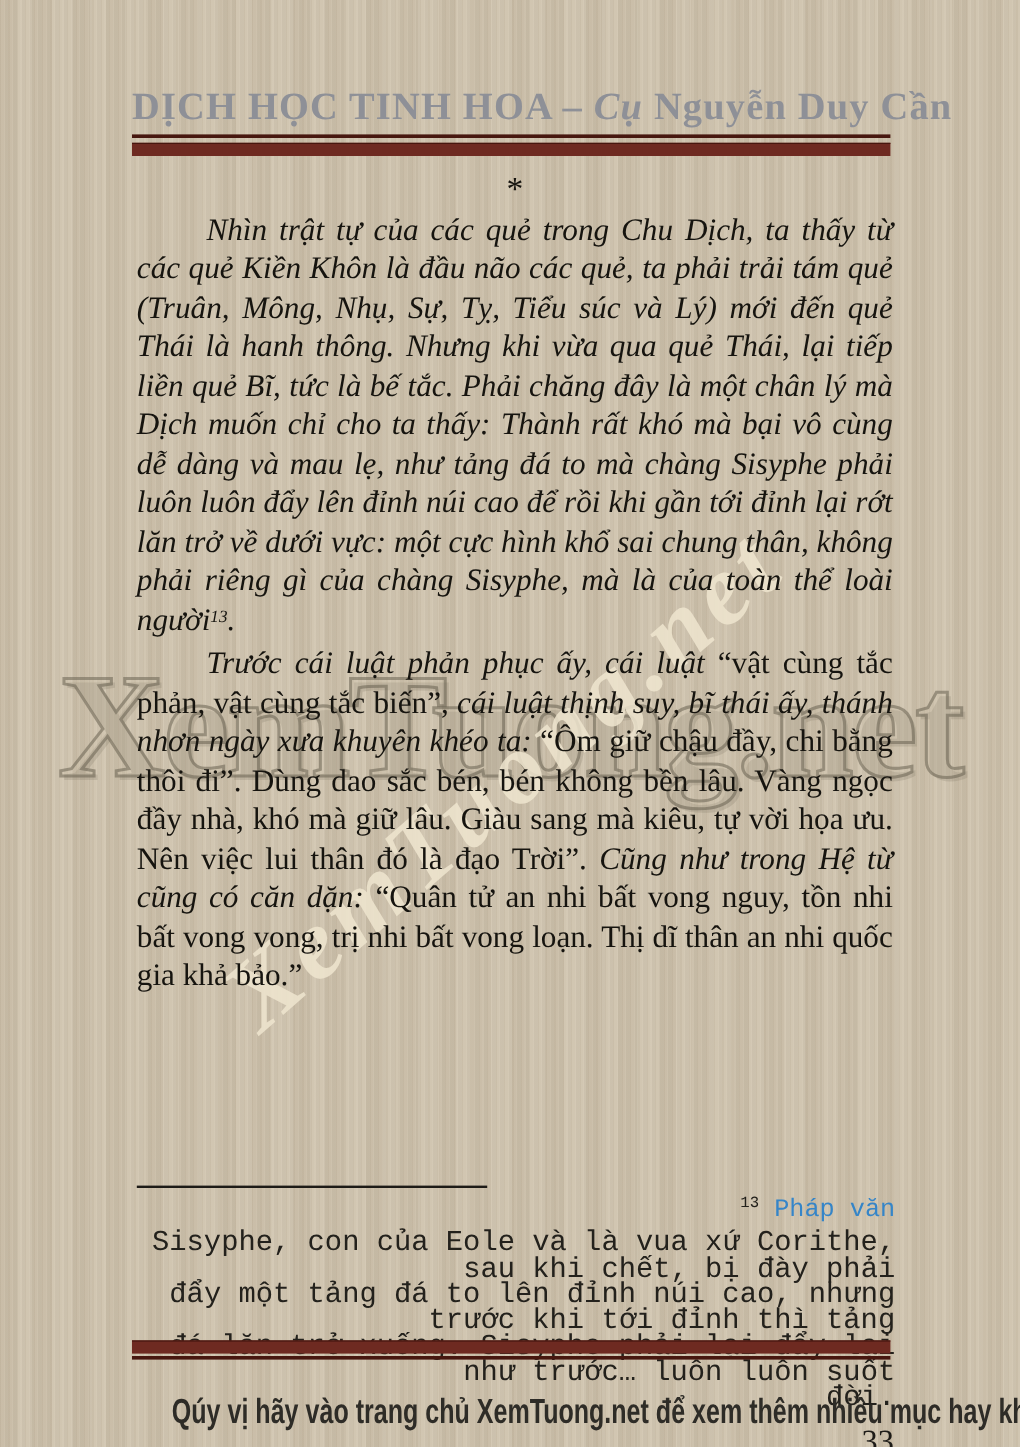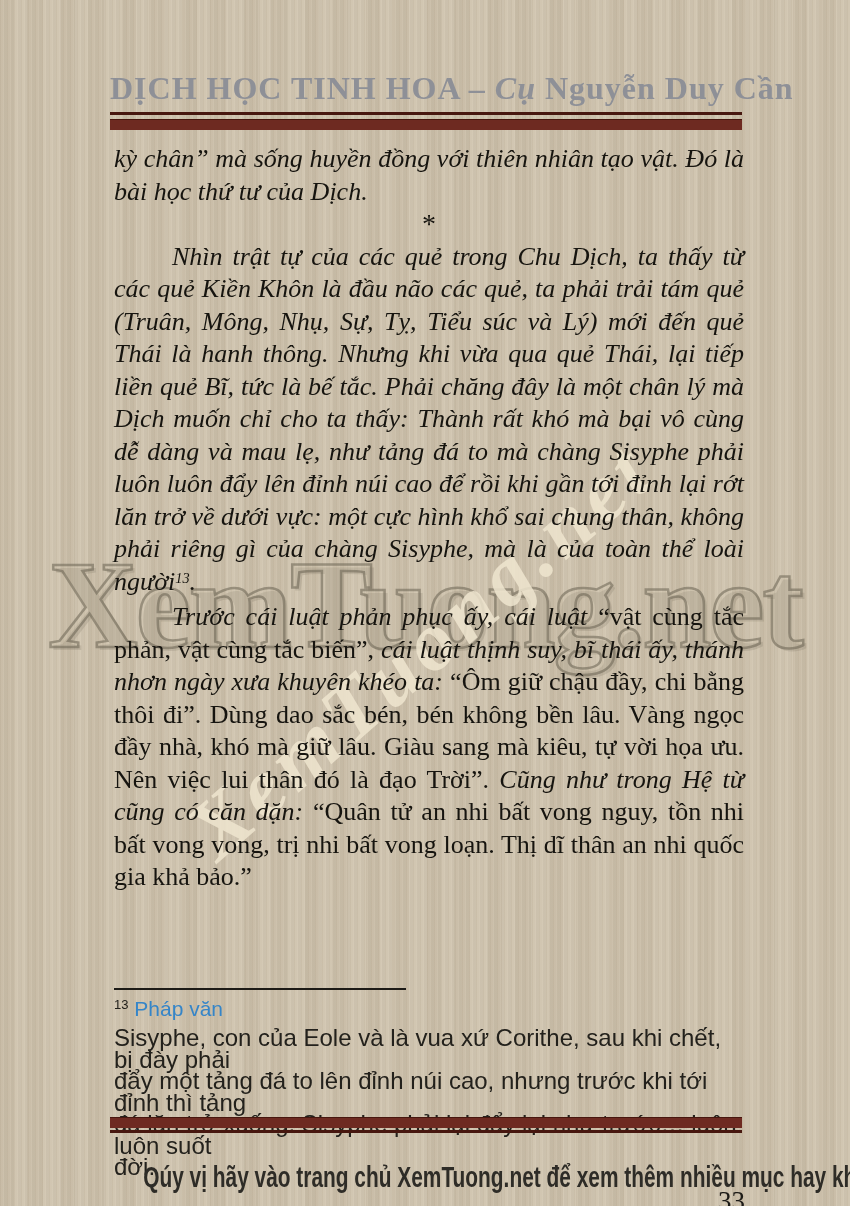--- a/index.html
+++ b/index.html
@@ -67,22 +67,23 @@
   .para{margin:0;font-style:italic;}
   .para.indent{text-indent:58px;}
   .star-line{margin:0;text-align:center;font-style:normal;font-size:28px;}
   .run-r{font-style:normal;}
   .run-i{font-style:italic;}
   .run-bi{font-style:italic;font-weight:normal;}
   .run-sup{font-style:italic;font-size:0.55em;position:relative;top:-0.45em;}
   
   .footnote{
     position:absolute;left:114px;top:988px;width:632px;
-    font-family:Liberation Sans, sans-serif;
+    font-family:Liberation Mono, monospace;
     color:#23211c;
+    text-align:right;
   }
   .fn-sep{width:292px;height:2px;background:#1d1b17;margin-bottom:7px;}
   .fn-title{font-size:21px;margin-bottom:6px;}
   .fn-marker{font-size:13px;position:relative;top:-7px;color:#23211c;}
   .fn-link{color:var(--link_blue,#3585c8);}
   .fn-line{font-size:24px;line-height:21.5px;}
   
   .page-number{
     position:absolute;top:1186px;right:105px;
     font-size:27px;color:#1d1b17;
@@ -105,21 +106,20 @@
   <div class="header-title"><span class="run-r">DỊCH HỌC TINH HOA – </span><span class="run-i">Cụ</span><span class="run-r"> Nguyễn Duy Cần</span></div>
   <div class="header-rule">
     <div class="rule-thin"></div>
     <div class="rule-thick"></div>
   </div>
 
   <div class="wm-outline">XemTuong.net</div>
   <div class="wm-diagonal">XemTuong.net</div>
 
   <div class="body-text">
-    <p class="para"><span class="run-i">kỳ chân” mà sống huyền đồng với thiên nhiân tạo vật. Đó là bài học thứ tư của Dịch.</span></p>
     <p class="star-line">*</p>
     <p class="para indent"><span class="run-i">Nhìn trật tự của các quẻ trong Chu Dịch, ta thấy từ các </span><span class="run-bi">quẻ Kiền Khôn </span><span class="run-i">là đầu não các quẻ, ta phải trải </span><span class="run-bi">tám quẻ (Truân, Mông, Nhụ, Sự, Tỵ, Tiểu súc và Lý) </span><span class="run-i">mới đến quẻ </span><span class="run-bi">Thái </span><span class="run-i">là hanh thông. Nhưng khi vừa qua quẻ </span><span class="run-bi">Thái</span><span class="run-i">, lại tiếp liền quẻ </span><span class="run-bi">Bĩ</span><span class="run-i">, tức là bế tắc. Phải chăng đây là một chân lý mà Dịch muốn chỉ cho ta thấy: </span><span class="run-bi">Thành rất khó mà bại vô cùng dễ dàng và mau lẹ</span><span class="run-i">, như tảng đá to mà chàng Sisyphe phải luôn luôn đẩy lên đỉnh núi cao để rồi khi gần tới đỉnh lại rớt lăn trở về dưới vực: một cực hình khổ sai chung thân, không phải riêng gì của chàng Sisyphe, mà là của toàn thể loài người</span><span class="run-sup">13</span><span class="run-i">.</span></p>
     <p class="para indent"><span class="run-i">Trước cái luật </span><span class="run-bi">phản phục </span><span class="run-i">ấy, cái luật </span><span class="run-r">“vật cùng tắc phản, vật cùng tắc biến”, </span><span class="run-i">cái luật thịnh suy, bĩ thái ấy, thánh nhơn ngày xưa khuyên khéo ta: </span><span class="run-r">“Ôm giữ chậu đầy, chi bằng thôi đi”. Dùng dao sắc bén, bén không bền lâu. Vàng ngọc đầy nhà, khó mà giữ lâu. Giàu sang mà kiêu, tự vời họa ưu. Nên việc lui thân đó là đạo Trời”. </span><span class="run-i">Cũng như trong </span><span class="run-bi">Hệ từ </span><span class="run-i">cũng có căn dặn: </span><span class="run-r">“Quân tử an nhi bất vong nguy, tồn nhi bất vong vong, trị nhi bất vong loạn. Thị dĩ thân an nhi quốc gia khả bảo.”</span></p>
   </div>
 
   <div class="footnote">
     <div class="fn-sep"></div>
     <div class="fn-title">
       <span class="fn-marker">13</span>
       <span class="fn-link">Pháp văn</span>

